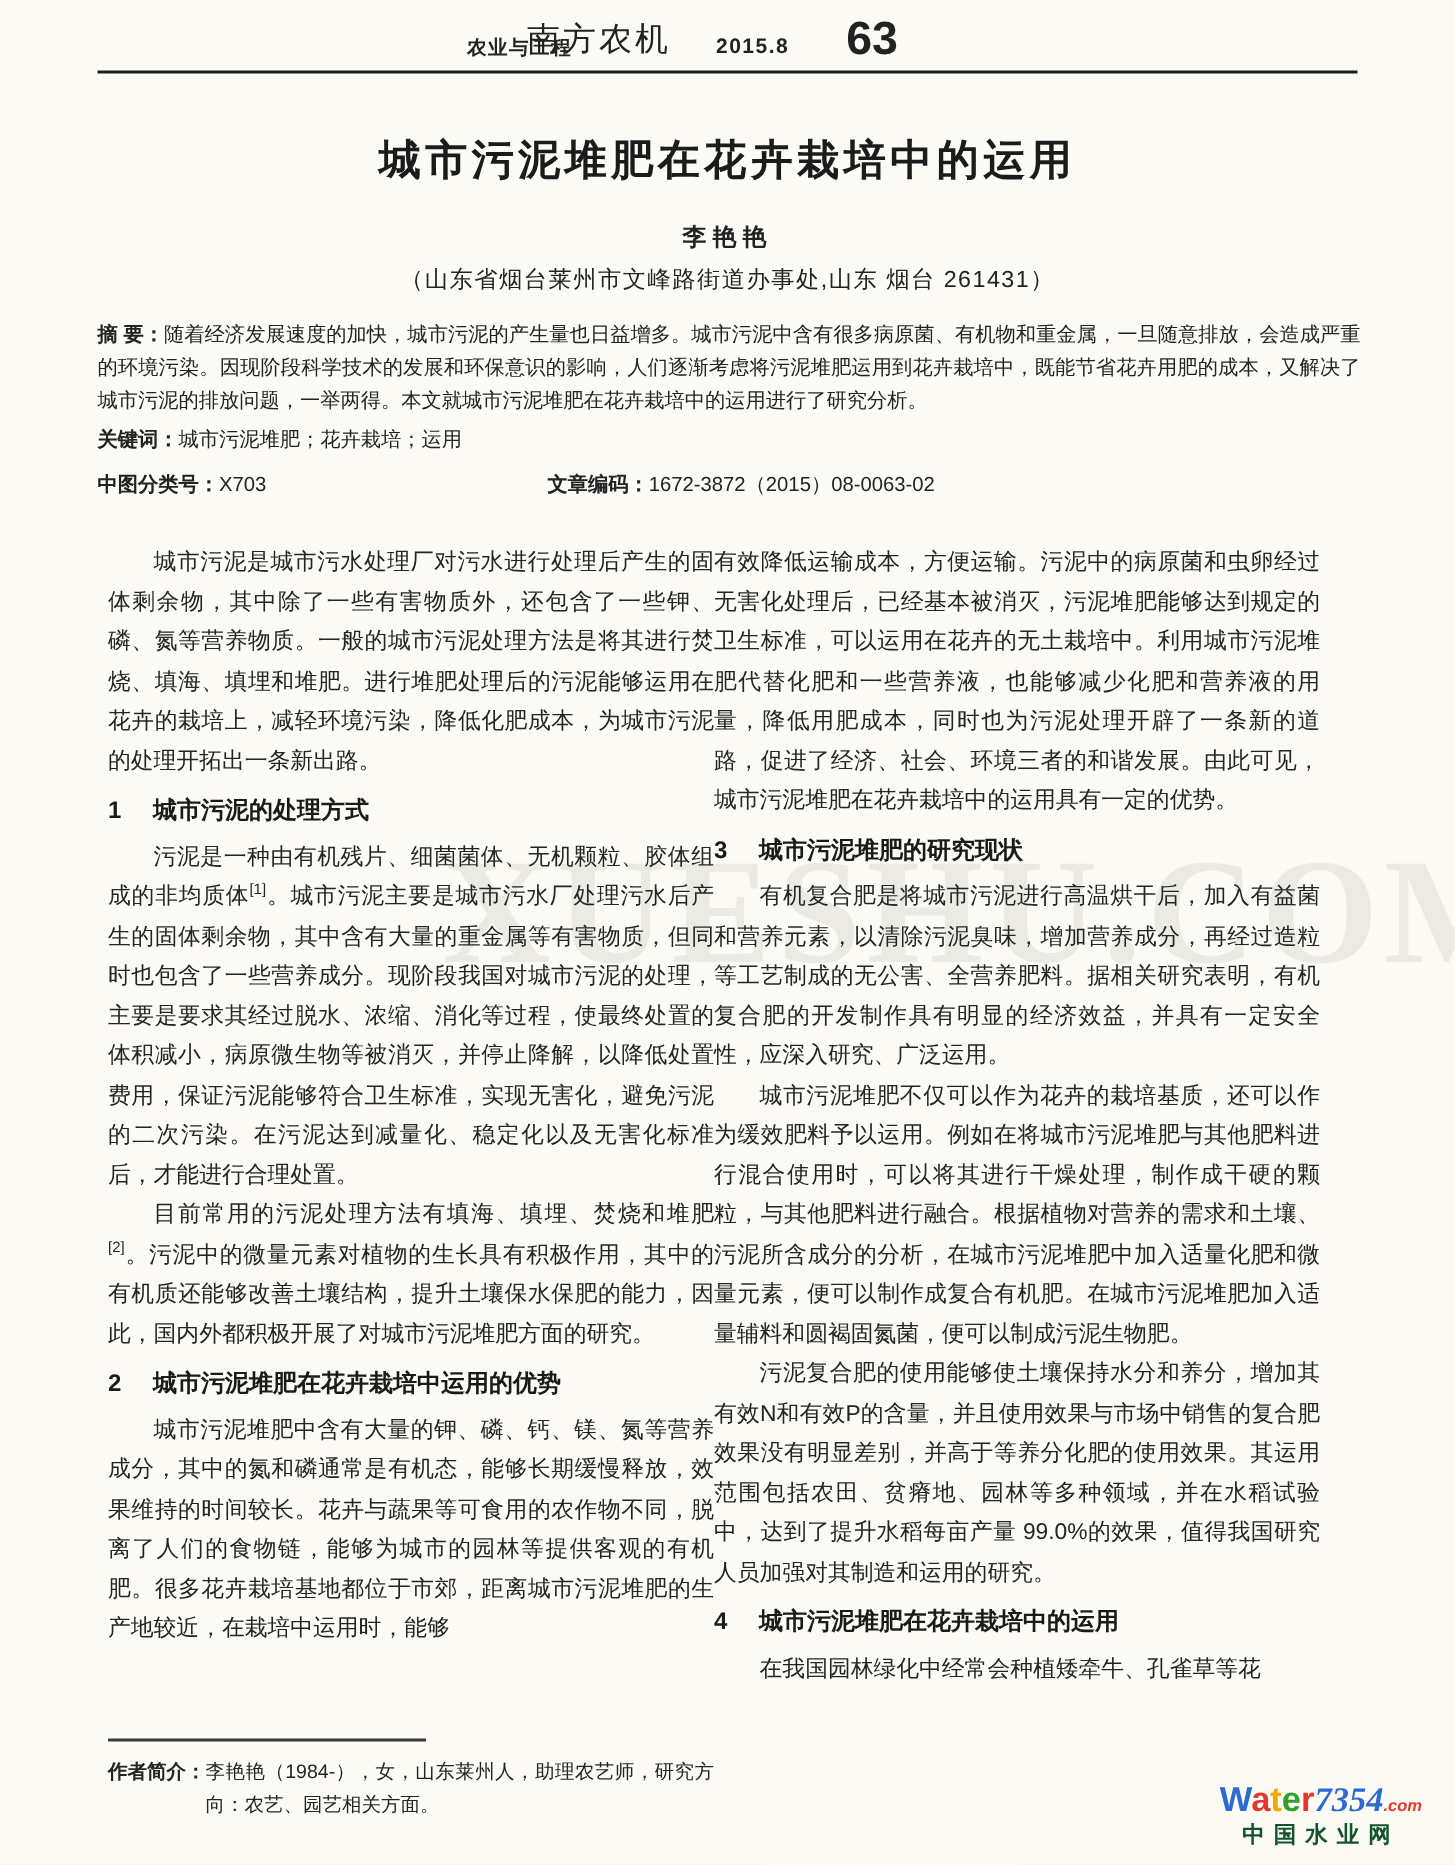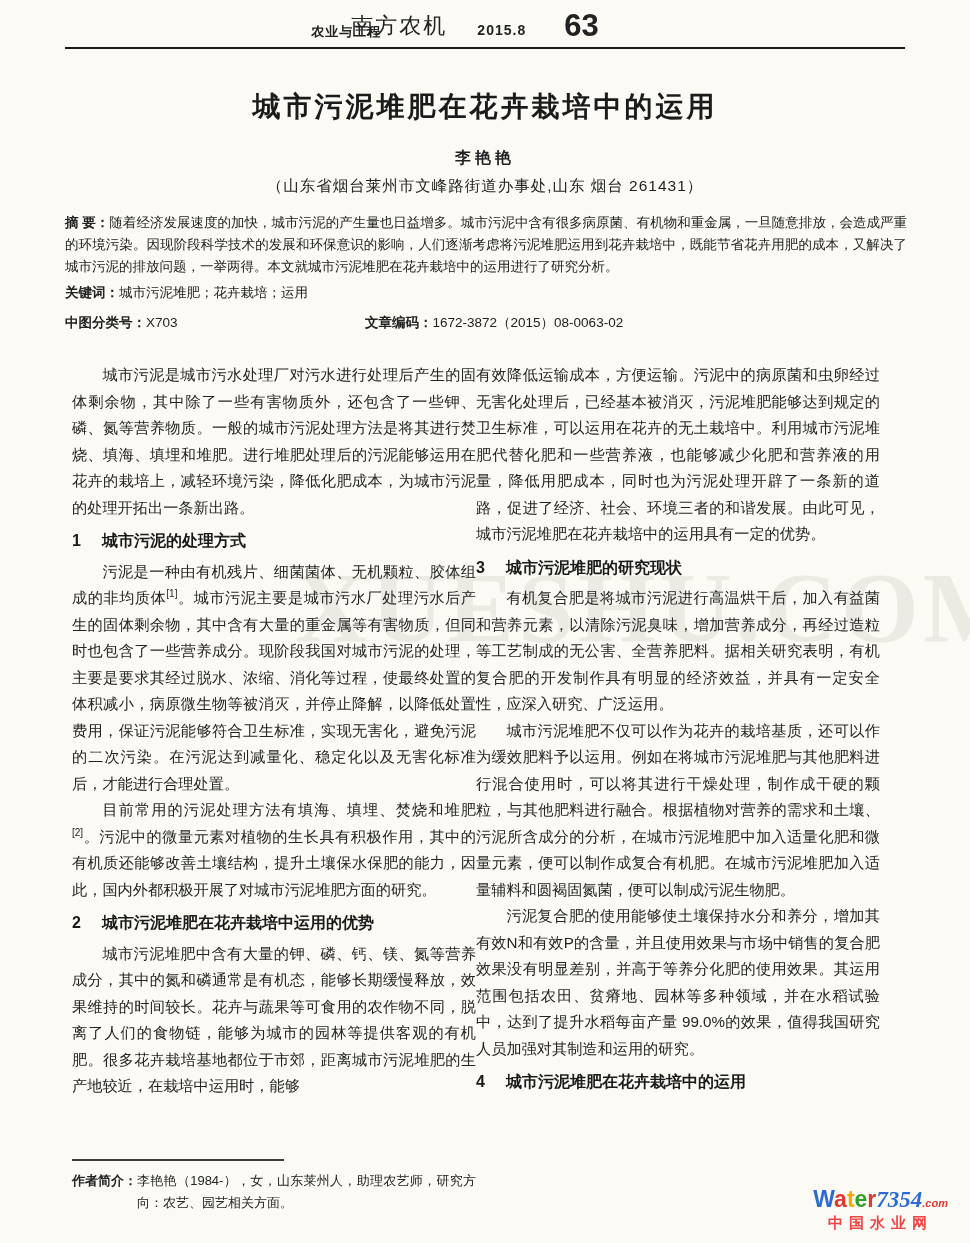--- a/index.html
+++ b/index.html
@@ -97,21 +97,21 @@
   }
   .logo-line1{font-size:23px;font-weight:bold;line-height:1;font-family:"Liberation Sans",sans-serif;}
   .lg-w{color:#2b6bd3;}
   .lg-a{color:#e4372e;}
   .lg-t{color:#f7a800;}
   .lg-e{color:#33a02c;}
   .lg-r{color:#e4372e;}
   .lg-num{color:#2b6bd3;font-style:italic;font-family:"Liberation Serif",serif;}
   .lg-com{color:#e4372e;font-size:11px;font-style:italic;}
   .logo-line2{
-    margin-top:3px;font-size:15px;font-weight:bold;color:#ef4444;letter-spacing:6px;
+    margin-top:3px;font-size:15px;font-weight:bold;color:#14532d;letter-spacing:6px;
   }
 </style>
 </head>
 <body>
 
 <div class="page">
 
   <div class="wm">XUESHU.COM</div>
 
   <div class="hdr">
@@ -171,20 +171,21 @@
         <span class="num">3</span>
         <span>城市污泥堆肥的研究现状</span>
       </div>
       <p>有机复合肥是将城市污泥进行高温烘干后，加入有益菌和营养元素，以清除污泥臭味，增加营养成分，再经过造粒等工艺制成的无公害、全营养肥料。据相关研究表明，有机复合肥的开发制作具有明显的经济效益，并具有一定安全性，应深入研究、广泛运用。</p>
       <p>城市污泥堆肥不仅可以作为花卉的栽培基质，还可以作为缓效肥料予以运用。例如在将城市污泥堆肥与其他肥料进行混合使用时，可以将其进行干燥处理，制作成干硬的颗粒，与其他肥料进行融合。根据植物对营养的需求和土壤、污泥所含成分的分析，在城市污泥堆肥中加入适量化肥和微量元素，便可以制作成复合有机肥。在城市污泥堆肥加入适量辅料和圆褐固氮菌，便可以制成污泥生物肥。</p>
       <p>污泥复合肥的使用能够使土壤保持水分和养分，增加其有效N和有效P的含量，并且使用效果与市场中销售的复合肥效果没有明显差别，并高于等养分化肥的使用效果。其运用范围包括农田、贫瘠地、园林等多种领域，并在水稻试验中，达到了提升水稻每亩产量 99.0%的效果，值得我国研究人员加强对其制造和运用的研究。</p>
       <div class="sec">
         <span class="num">4</span>
         <span>城市污泥堆肥在花卉栽培中的运用</span>
       </div>
+      <p>在我国园林绿化中经常会种植矮牵牛、孔雀草等花</p>
     </div>
 
   </div>
 
   <div class="logo">
     <div class="logo-line1">
       <span class="lg-w">W</span><span class="lg-a">a</span><span class="lg-t">t</span><span class="lg-e">e</span><span class="lg-r">r</span><span class="lg-num">7354</span><span class="lg-com">.com</span>
     </div>
     <div class="logo-line2">中国水业网</div>
   </div>

